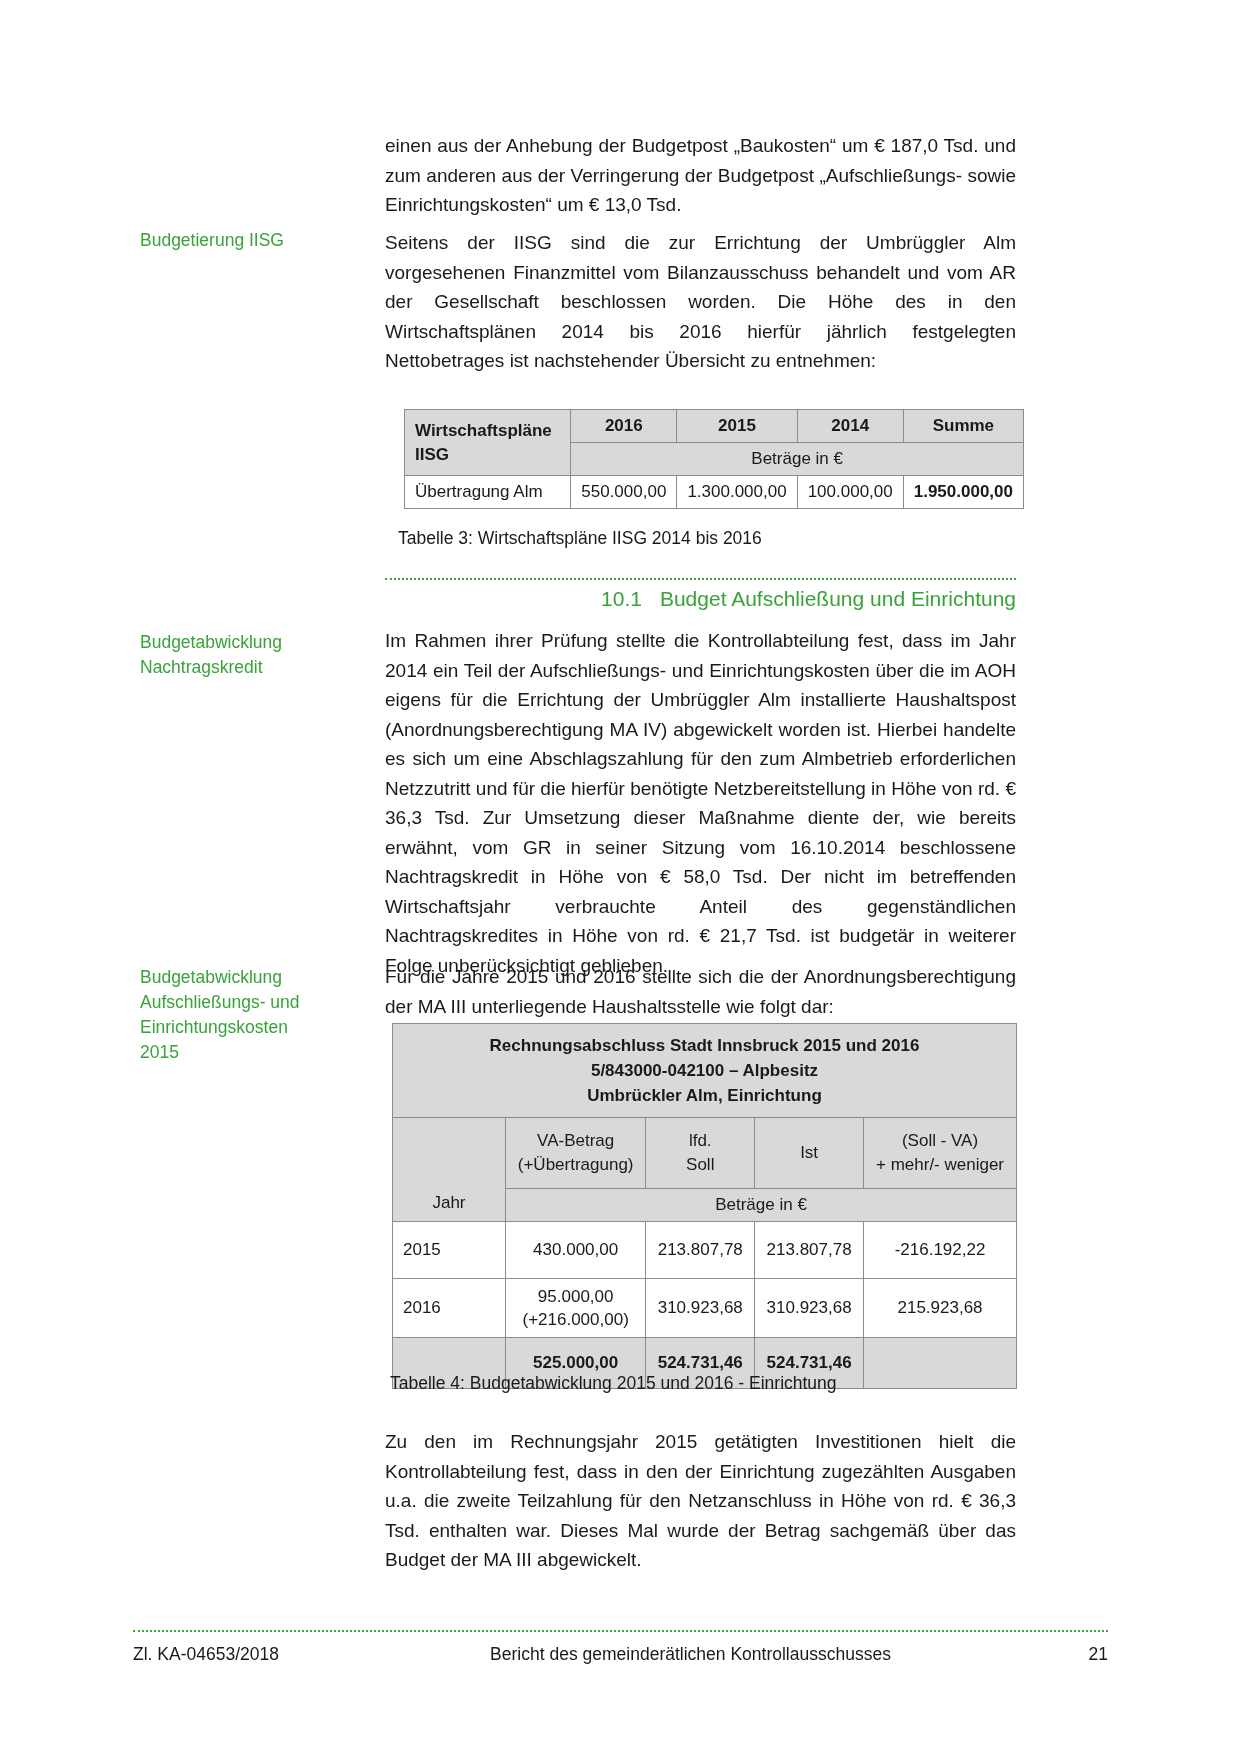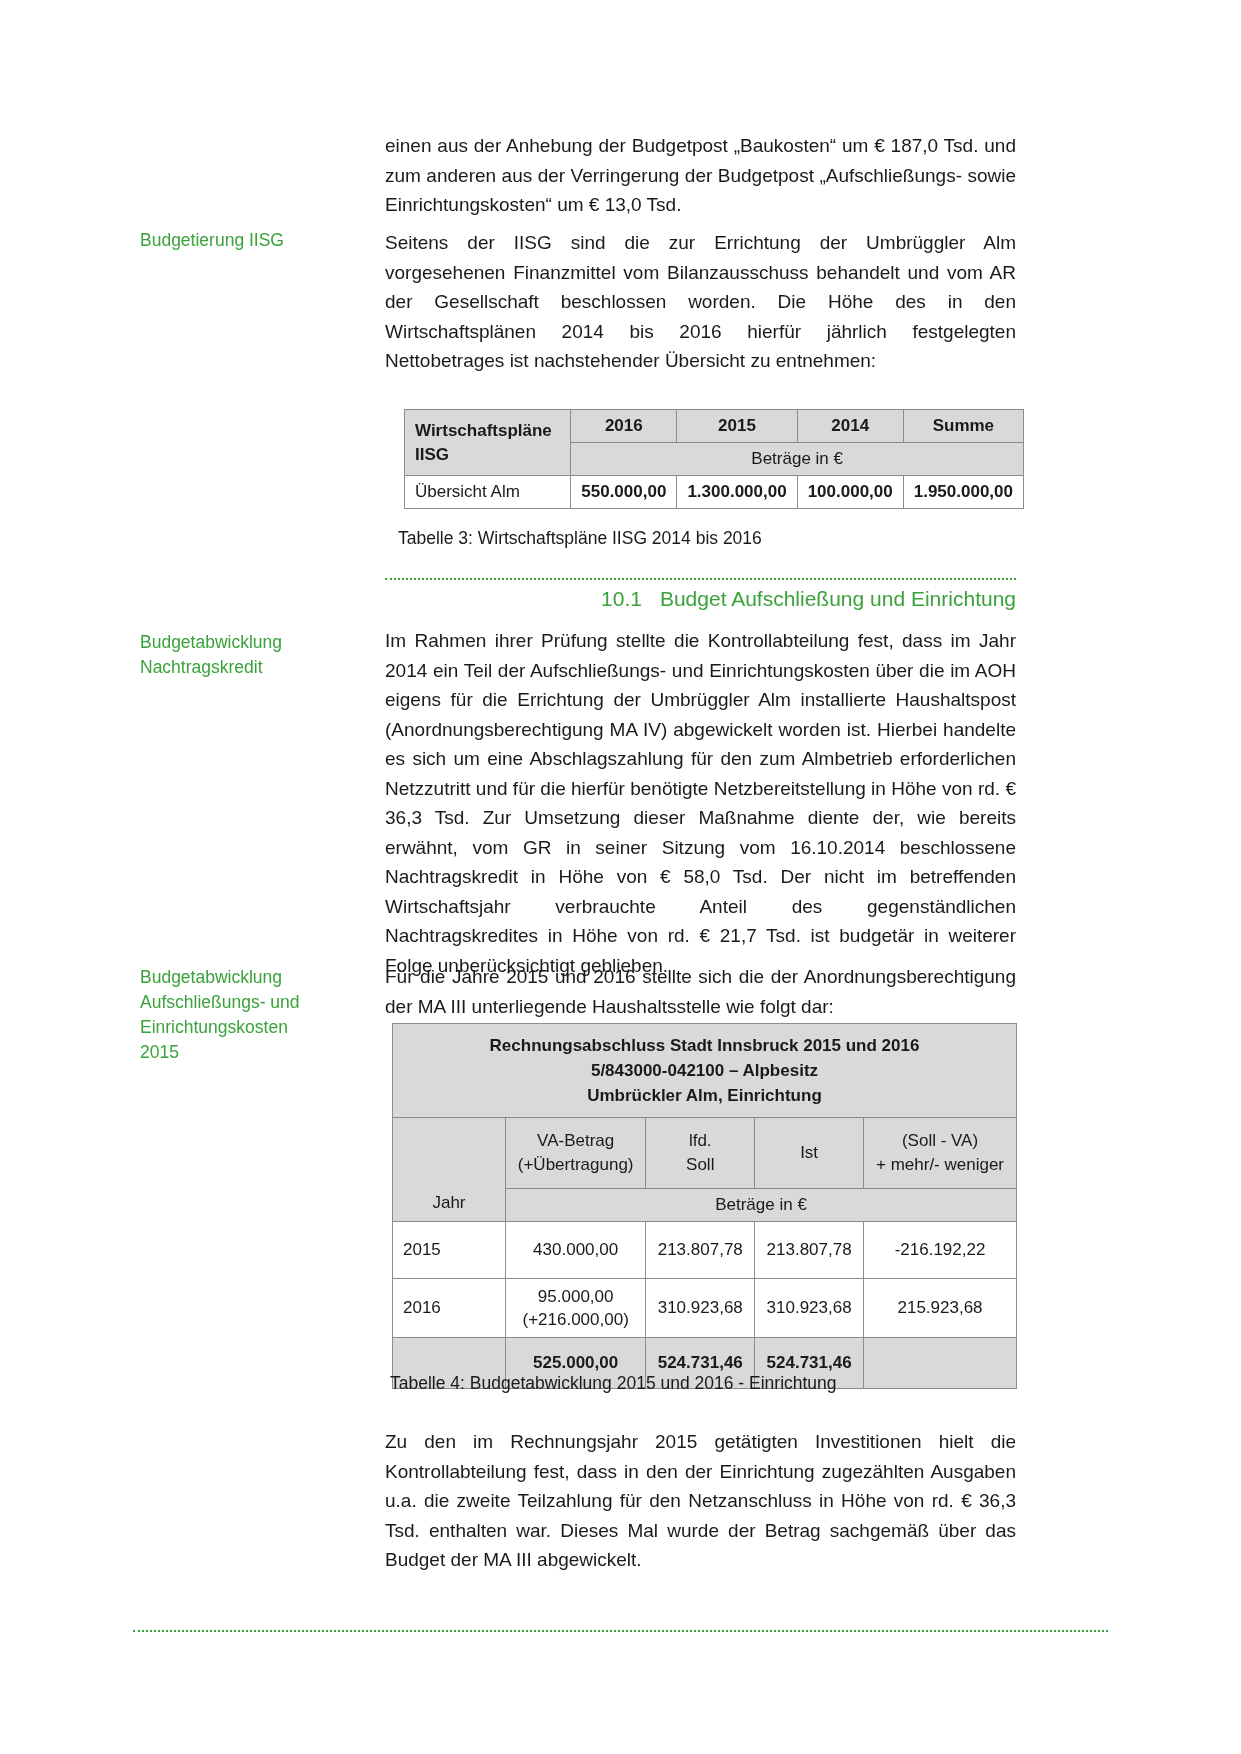--- a/index.html
+++ b/index.html
@@ -96,21 +96,20 @@
     background: #d9d9d9;
     text-align: center;
   }
   .tbl3 .lbl {
     text-align: left;
     background: #ffffff;
   }
   .tbl3 .num {
     text-align: right;
     background: #ffffff;
-    font-weight: bold;
   }
   .tbl3 .sum {
     text-align: right;
     font-weight: bold;
     background: #ffffff;
   }
   .caption {
     position: absolute;
     font-size: 17.5px;
     color: #1a1a1a;
@@ -213,21 +212,21 @@
 IISG</td>
         <td class="hdrcell">2016</td>
         <td class="hdrcell">2015</td>
         <td class="hdrcell">2014</td>
         <td class="hdrcell">Summe</td>
       </tr>
       <tr>
         <td class="betraege" colspan="4">Beträge in €</td>
       </tr>
       <tr>
-        <td class="lbl">Übersicht Alm</td>
+        <td class="lbl">Übertragung Alm</td>
         <td class="num">550.000,00</td>
         <td class="num">1.300.000,00</td>
         <td class="num">100.000,00</td>
         <td class="sum">1.950.000,00</td>
       </tr>
     </tbody>
   </table>
 
   <div class="caption cap3">Tabelle 3: Wirtschaftspläne IISG 2014 bis 2016</div>
 
@@ -306,14 +305,19 @@
     </tbody>
   </table>
 
   <div class="caption cap4">Tabelle 4: Budgetabwicklung 2015 und 2016 - Einrichtung</div>
 
   <div class="body-col" style="top: 1427px;">
     <p class="just">Zu den im Rechnungsjahr 2015 getätigten Investitionen hielt die Kontrollabteilung fest, dass in den der Einrichtung zugezählten Ausgaben u.a. die zweite Teilzahlung für den Netzanschluss in Höhe von rd. € 36,3 Tsd. enthalten war. Dieses Mal wurde der Betrag sachgemäß über das Budget der MA III abgewickelt.</p>
   </div>
 
   <div class="footer-rule"></div>
+  <div class="footer">
+    <div class="left">Zl. KA-04653/2018</div>
+    <div class="center">Bericht des gemeinderätlichen Kontrollausschusses</div>
+    <div class="right">21</div>
+  </div>
 
 </div>
 
 </body></html>

